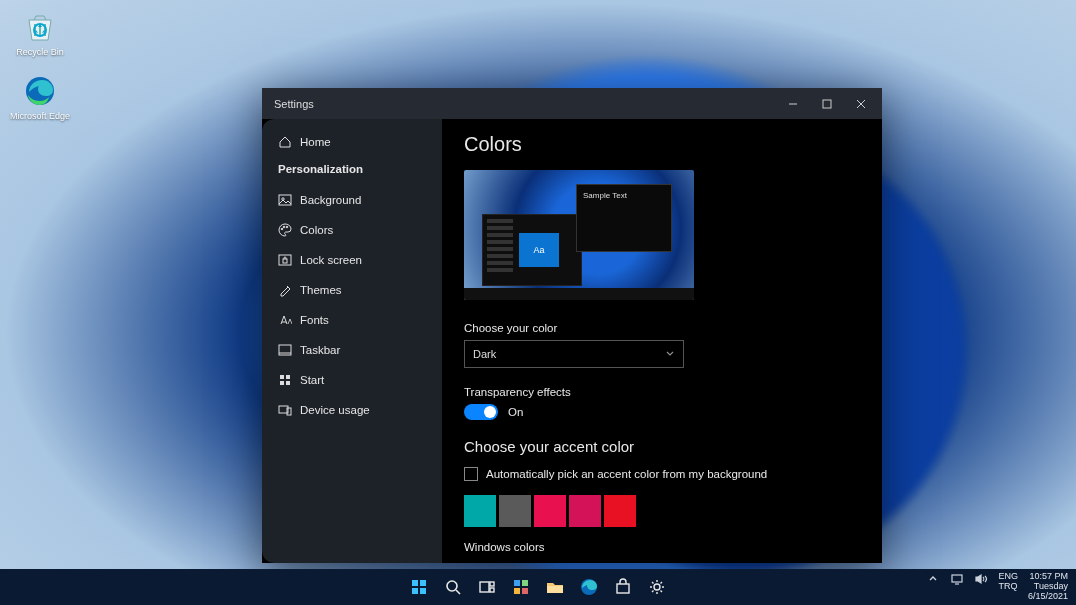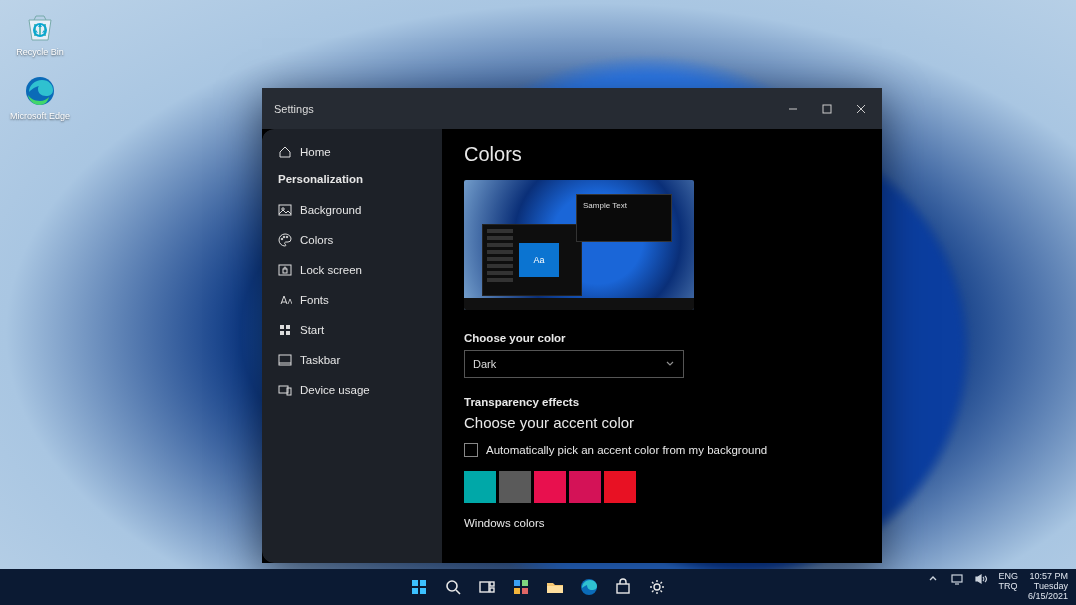--- a/index.html
+++ b/index.html
@@ -22,21 +22,21 @@
 .desktop-icons { position:absolute; top:8px; left:8px; display:flex; flex-direction:column; gap:14px; }
 .dicon { width:64px; display:flex; flex-direction:column; align-items:center; gap:2px; cursor:pointer; }
 .dicon .glyph { width:38px; height:38px; display:flex; align-items:center; justify-content:center; }
 .dicon .label { color:#fff; font-size:9px; text-align:center; text-shadow:0 1px 2px rgba(0,0,0,.6); line-height:1.1; }
 
 .settings-window {
   position:absolute; left:262px; top:88px; width:620px; height:475px;
   display:flex; flex-direction:column;
   background:#000; box-shadow:0 10px 40px rgba(0,0,0,.5);
 }
-.titlebar { height:41px; display:flex; align-items:center; padding:0 4px 0 12px; background:rgba(45,50,60,.85); color:#ddd; font-size:11px; }
+.titlebar { height:31px; display:flex; align-items:center; padding:0 4px 0 12px; background:rgba(45,50,60,.85); color:#ddd; font-size:11px; }
 .titlebar .spacer { flex:1; }
 .titlebar .winbtn { width:34px; height:26px; display:flex; align-items:center; justify-content:center; cursor:pointer; }
 .titlebar .winbtn svg { stroke:#ccc; }
 .window-body { flex:1; display:flex; overflow:hidden;border-radius:12px; }
 
 .sidebar { width:180px; background:rgba(40,46,56,.72); backdrop-filter:blur(10px); padding:10px 10px; color:#e6e6e6; font-size:11.5px; display:flex; flex-direction:column; gap:4px; }
 .side-row { display:flex; align-items:center; gap:8px; padding:6px 6px; border-radius:2px; cursor:pointer; }
 .side-row .icon { width:14px; height:14px; flex-shrink:0; display:flex; align-items:center; justify-content:center; }
 .search-wrap { position:relative; margin:2px 0 6px; }
 .search-input { width:100%; height:26px; background:rgba(20,24,30,.6); border:1px solid rgba(255,255,255,.15); color:#ddd; font-size:11px; padding:0 24px 0 8px; outline:none; }
@@ -48,22 +48,22 @@
 .content h1 { font-size:20px; font-weight:400; margin-bottom:14px; }
 .preview {
   width:230px; height:130px; position:relative; border-radius:2px; overflow:hidden; margin-bottom:22px;
   background: radial-gradient(circle at 58% 45%, #1a66d8 0 30%, #0a2f78 55%, #7ba6d2 100%);
 }
 .preview .taskbar-mini { position:absolute; bottom:0; left:0; right:0; height:12px; background:#111; }
 .preview .start-mini { position:absolute; bottom:14px; left:18px; width:100px; height:72px; background:#0e0e0e; border:1px solid #222; }
 .preview .start-mini .list { position:absolute; left:4px; top:4px; bottom:4px; width:26px; display:flex; flex-direction:column; gap:3px; }
 .preview .start-mini .list div { height:4px; background:#333; }
 .preview .start-mini .tile { position:absolute; left:36px; top:18px; width:40px; height:34px; background:#0b74d1; color:#fff; font-size:9px; display:flex; align-items:center; justify-content:center; }
-.preview .window-mini { position:absolute; top:14px; left:112px; width:96px; height:48px; background:#0a0a0a; border:1px solid #333; color:#ddd; font-size:8px; padding:6px; }
-.field-label { font-size:11.5px; margin-bottom:6px;font-weight:bold; }
+.preview .window-mini { position:absolute; top:14px; left:112px; width:96px; height:68px; background:#0a0a0a; border:1px solid #333; color:#ddd; font-size:8px; padding:6px; }
+.field-label { font-size:11.5px; margin-bottom:6px; }
 .select { width:220px; height:28px; border:1px solid #555; background:#000; color:#ddd; font-size:11px; padding:0 8px; display:flex; align-items:center; justify-content:space-between; cursor:pointer; margin-bottom:18px; }
 .select .chev { opacity:.7; }
 .toggle-row { display:flex; align-items:center; gap:10px; margin-bottom:18px; }
 .toggle { width:34px; height:16px; border-radius:8px; background:#0a84ff; position:relative; cursor:pointer; }
 .toggle::after { content:""; position:absolute; right:2px; top:2px; width:12px; height:12px; border-radius:50%; background:#fff; }
 .subheading { font-size:15px; font-weight:400; margin-bottom:12px; }
 .checkbox-row { display:flex; align-items:center; gap:8px; font-size:11.5px; margin-bottom:14px; cursor:pointer; }
 .checkbox { width:14px; height:14px; border:1px solid #888; }
 .swatch-label { font-size:11.5px; margin-bottom:6px; }
 .swatch-row { display:flex; gap:3px; margin-bottom:14px; }
@@ -167,46 +167,55 @@
             <svg width="14" height="14" viewBox="0 0 14 14" fill="none" stroke="#ddd">
               <rect x="1" y="2" width="12" height="10"></rect>
               <rect x="5" y="6" width="4" height="4"></rect>
               <path d="M6 6V5a1 1 0 012 0v1"></path>
             </svg>
           </span>
         <span>Lock screen</span>
       </div>
       <div class="side-row">
         <span class="icon">
+            <svg width="14" height="14" viewBox="0 0 14 14" fill="none" stroke="#ddd">
+              <path d="M3 11l7-7 2 2-7 7H3v-2z"></path>
+              <path d="M9 3l2 2"></path>
+            </svg>
+          </span>
+        <span>Themes</span>
+      </div>
+      <div class="side-row">
+        <span class="icon">
             <svg width="14" height="14" viewBox="0 0 14 14" fill="none" stroke="#ddd" stroke-width="1">
               <path d="M3 11L6 3l3 8M4 9h4"></path>
               <path d="M10 11l2-5 2 5" stroke-width=".8"></path>
             </svg>
           </span>
         <span>Fonts</span>
+      </div>
+      <div class="side-row">
+        <span class="icon">
+            <svg width="14" height="14" viewBox="0 0 14 14" fill="none" stroke="#ddd">
+              <rect x="1" y="2" width="12" height="10"></rect>
+              <line x1="1" y1="10" x2="13" y2="10"></line>
+            </svg>
+          </span>
+        <span>Taskbar</span>
       </div>
       <div class="side-row">
         <span class="icon">
             <svg width="14" height="14" viewBox="0 0 14 14" fill="#ddd">
               <rect x="2" y="2" width="4" height="4"></rect>
               <rect x="8" y="2" width="4" height="4"></rect>
               <rect x="2" y="8" width="4" height="4"></rect>
               <rect x="8" y="8" width="4" height="4"></rect>
             </svg>
           </span>
         <span>Start</span>
-      </div>
-      <div class="side-row">
-        <span class="icon">
-            <svg width="14" height="14" viewBox="0 0 14 14" fill="none" stroke="#ddd">
-              <rect x="1" y="2" width="12" height="10"></rect>
-              <line x1="1" y1="10" x2="13" y2="10"></line>
-            </svg>
-          </span>
-        <span>Taskbar</span>
       </div>
       <div class="side-row">
         <span class="icon">
             <svg width="14" height="14" viewBox="0 0 14 14" fill="none" stroke="#ddd">
               <rect x="1" y="3" width="9" height="7"></rect>
               <rect x="9" y="5" width="4" height="7"></rect>
             </svg>
           </span>
         <span>Device usage</span>
       </div>
@@ -237,20 +246,24 @@
 
       <div class="field-label">Choose your color</div>
       <div class="select">
         <span>Dark</span>
         <span class="chev"><svg width="10" height="10" viewBox="0 0 10 10" fill="none" stroke="#ccc" stroke-width="1.2">
               <path d="M2 4l3 3 3-3"></path>
             </svg></span>
       </div>
 
       <div class="field-label">Transparency effects</div>
+      <div class="toggle-row">
+        <div class="toggle"></div>
+        <span style="font-size:11.5px;">On</span>
+      </div>
 
       <div class="subheading">Choose your accent color</div>
       <div class="checkbox-row">
         <div class="checkbox"></div>
         <span>Automatically pick an accent color from my background</span>
       </div>
 
       <div class="swatch-row" id="recent-row">
           <div class="swatch" style="background: rgb(0, 168, 168);"></div>
           <div class="swatch" style="background: rgb(90, 90, 90);"></div>

